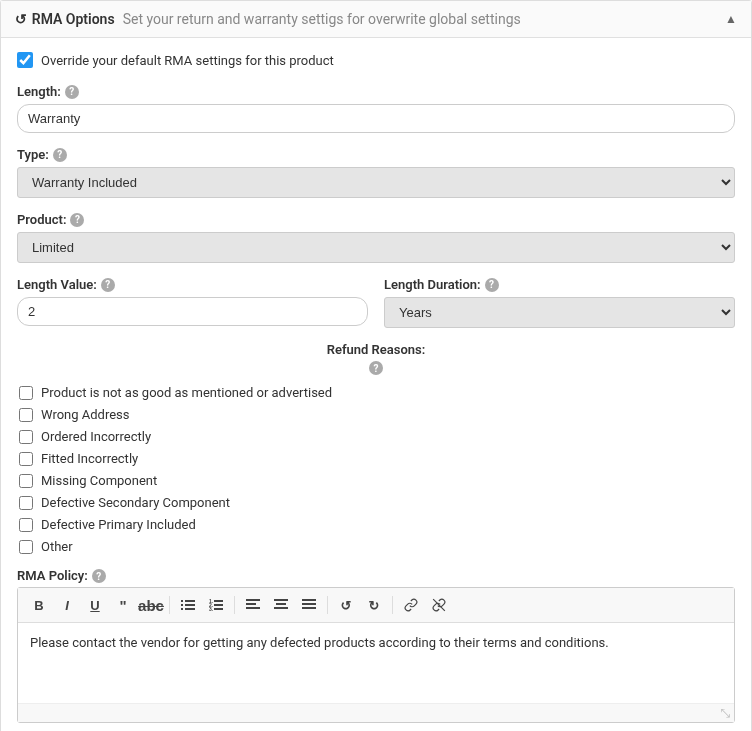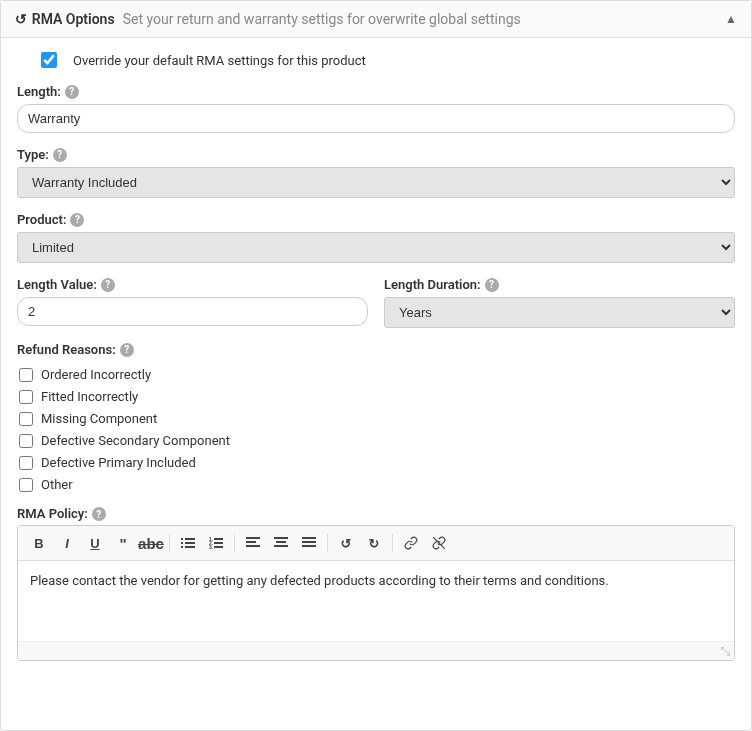--- a/index.html
+++ b/index.html
@@ -44,23 +44,22 @@
       font-size: 12px;
       color: #666;
       cursor: pointer;
     }
     .panel-body {
       padding: 14px 16px;
     }
     .override-row {
       display: flex;
       align-items: center;
-      gap: 16px;
+      gap: 8px;
       margin-bottom: 16px;
-      margin-left: 24px;
     }
     .override-row input[type="checkbox"] {
       width: 16px;
       height: 16px;
       accent-color: #2196f3;
     }
     .override-label {
       font-size: 13px;
     }
     .form-group {
@@ -116,20 +115,21 @@
       flex: 1;
       margin-bottom: 0;
     }
     .refund-reasons-label {
       font-weight: 600;
       font-size: 13px;
       display: flex;
       align-items: center;
       gap: 4px;
       margin-bottom: 10px;
+      flex-direction: column;
     }
     .reason-item {
       display: flex;
       align-items: center;
       gap: 8px;
       margin-bottom: 7px;
       padding-left: 2px;
     }
     .reason-item input[type="checkbox"] {
       width: 14px;
@@ -278,20 +278,28 @@
       </div>
     </div>
 
     <div>
       <div class="refund-reasons-label">
         <span>Refund Reasons:</span>
         <span class="help-icon">?</span>
       </div>
       <div class="reason-item">
         <input type="checkbox" style="">
+        <span class="reason-label">Product is not as good as mentioned or advertised</span>
+      </div>
+      <div class="reason-item">
+        <input type="checkbox" style="">
+        <span class="reason-label">Wrong Address</span>
+      </div>
+      <div class="reason-item">
+        <input type="checkbox" style="">
         <span class="reason-label">Ordered Incorrectly</span>
       </div>
       <div class="reason-item">
         <input type="checkbox" style="">
         <span class="reason-label">Fitted Incorrectly</span>
       </div>
       <div class="reason-item">
         <input type="checkbox" style="">
         <span class="reason-label">Missing Component</span>
       </div>

